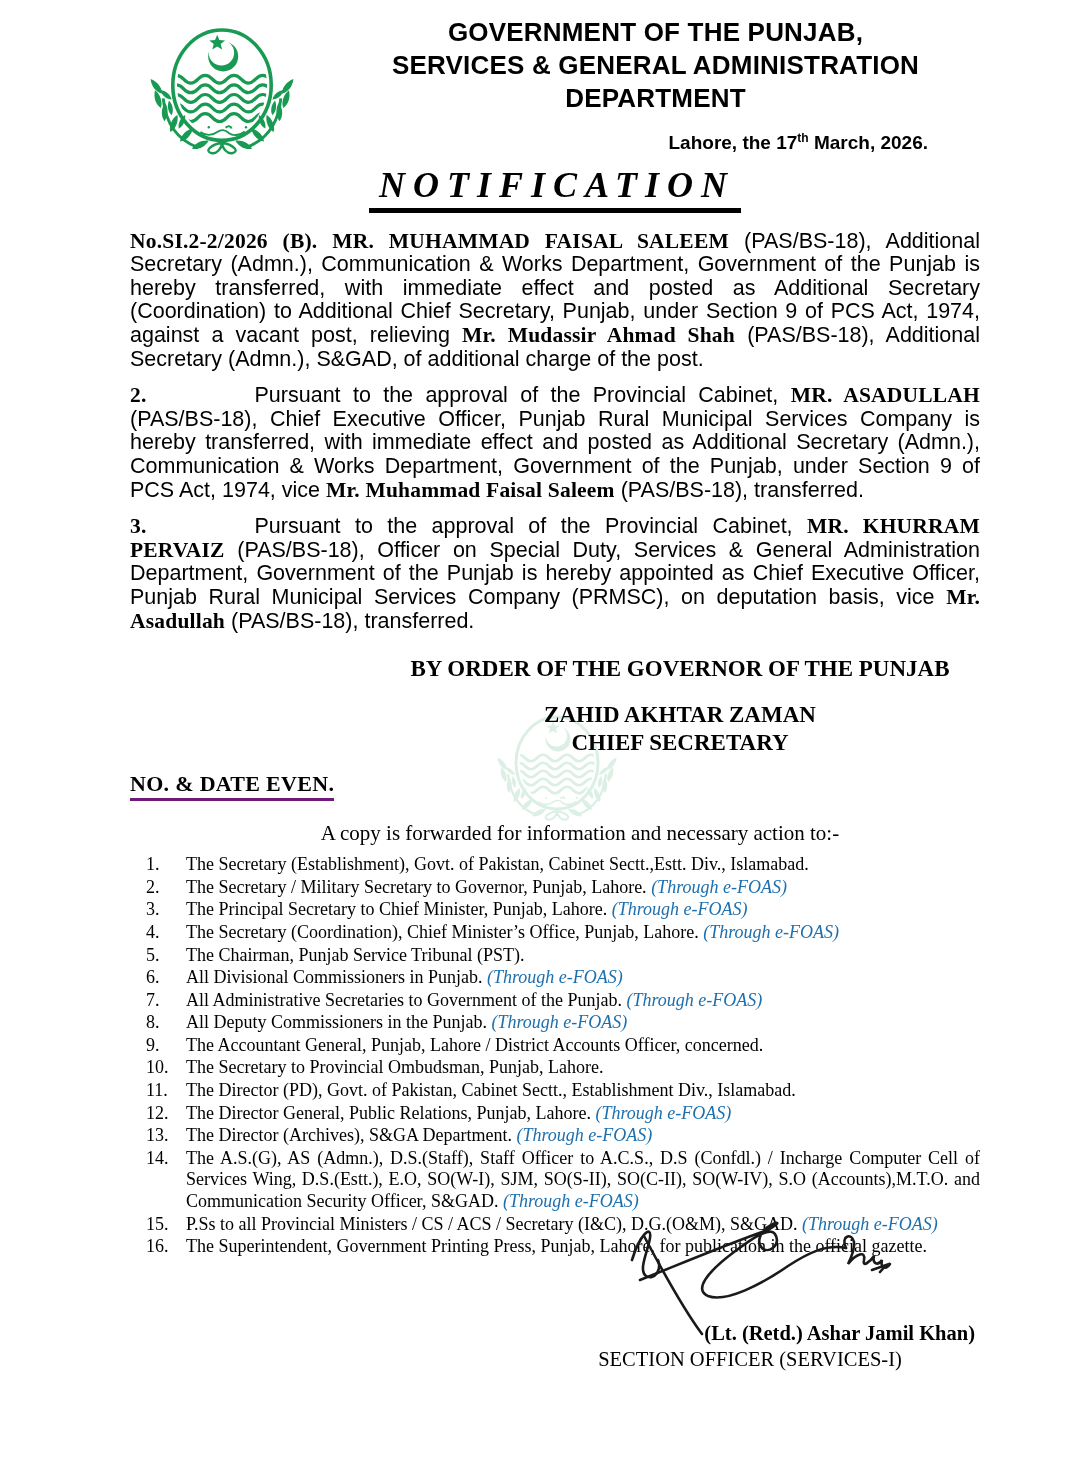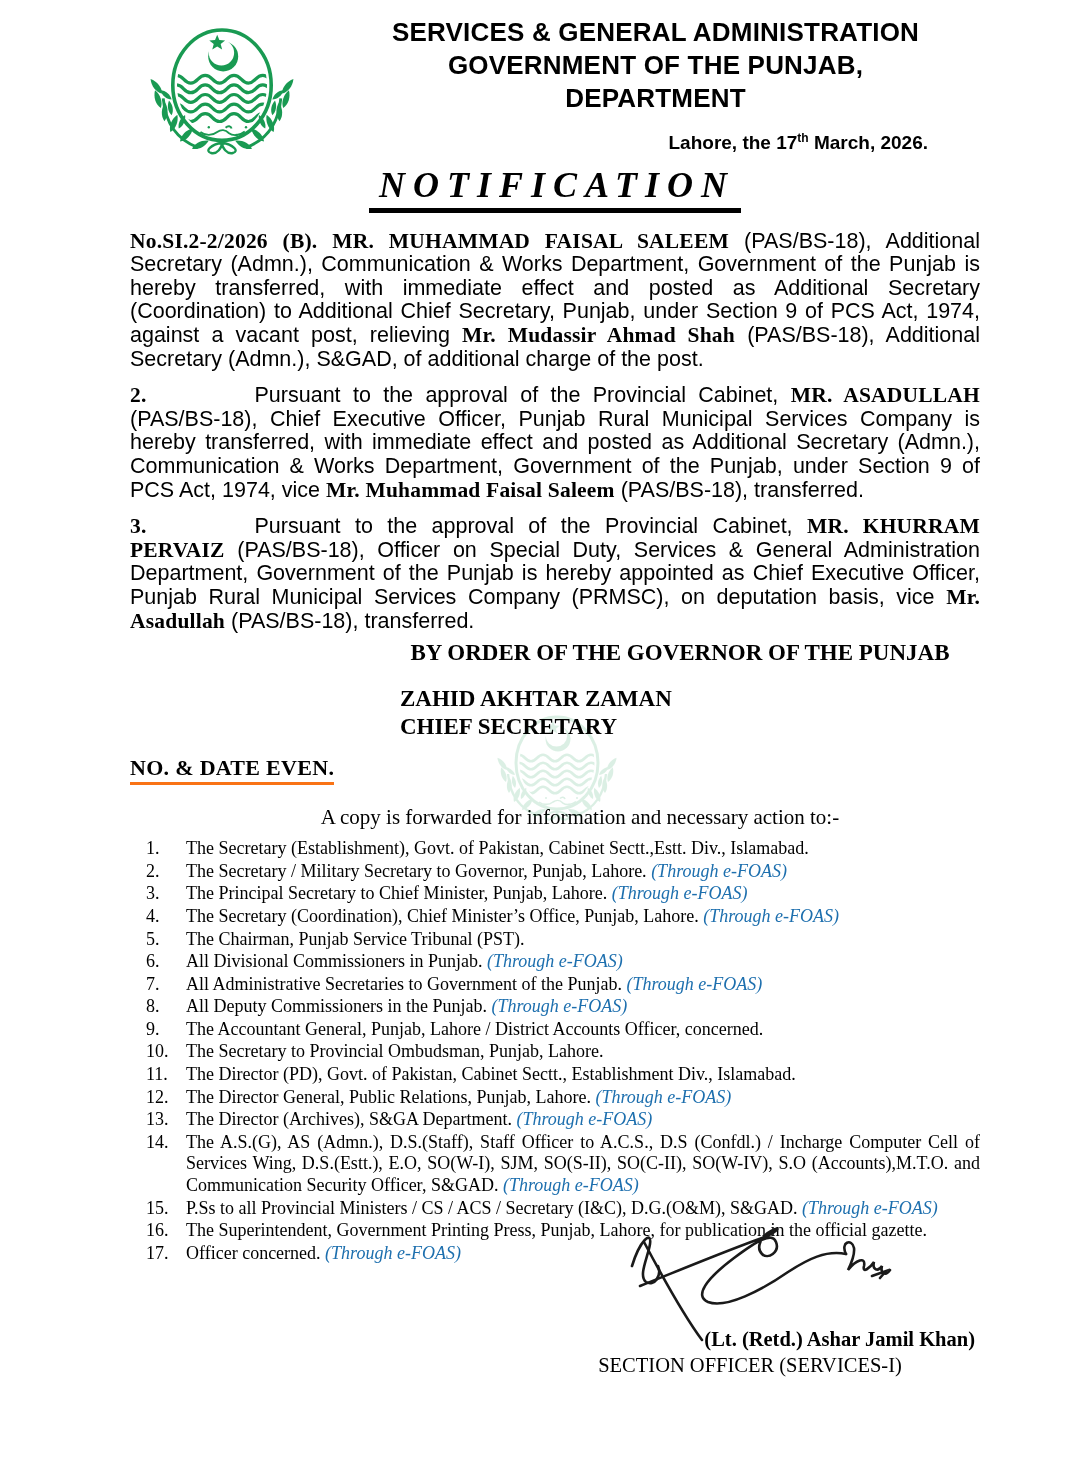--- a/index.html
+++ b/index.html
@@ -40,31 +40,31 @@
   .paras { margin-top: 17px; }
   .para {
     font-family: "Liberation Sans", sans-serif;
     font-size: 21.5px; line-height: 23.6px;
     text-align: justify; margin: 13px 0 0 0;
   }
   .para .b { font-family: "Liberation Serif", serif; font-weight: bold; letter-spacing: 0.2px; }
   .para .tab { display: inline-block; width: 108px; }
   .by-order {
     margin-left: 270px; width: 560px; text-align: center;
-    font-weight: bold; font-size: 23px; margin-top: 7px;
+    font-weight: bold; font-size: 23px; margin-top: 23px;
     position: relative; z-index: 1;
   }
   .signatory {
-    margin-left: 270px; width: 560px; text-align: left;
+    margin-left: 270px; width: 560px; text-align: center;
     font-weight: bold; font-size: 23px; line-height: 28px;
     margin-top: 19px; position: relative; z-index: 1;
   }
   .ref-line {
     display: inline-block; font-weight: bold; font-size: 22px;
-    border-bottom: 3px solid #f97316; padding-bottom: 1px;
+    border-bottom: 3px solid #701a75; padding-bottom: 1px;
     margin-top: 14px; letter-spacing: 0.3px;
   }
   .copy-line { font-size: 21px; margin-top: 20px; text-indent: 50px; text-align: center; }
   .recips { margin-top: 8px; }
   .recip { display: flex; font-size: 18px; line-height: 21.6px; margin-top: 1px; }
   .recip .num { flex: 0 0 40px; padding-left: 16px; }
   .recip .txt { flex: 1; text-align: justify; }
   .efoas { color: var(--blue, #1d6fae); font-style: italic; }
   .footer { position: relative; margin-top: 2px; height: 150px; z-index: 1; }
   .sig-svg { position: absolute; left: 480px; top: -42px; width: 300px; height: 118px; }
@@ -125,22 +125,22 @@
 
 <svg class="crest-logo">
   <use href="#crest" width="178" height="132"></use>
 </svg>
 
 <svg class="watermark">
   <use href="#crest" width="120" height="118"></use>
 </svg>
 
 <div class="hdr-col">
+  <div>GOVERNMENT OF THE PUNJAB,</div>
   <div>SERVICES &amp; GENERAL ADMINISTRATION</div>
-  <div>GOVERNMENT OF THE PUNJAB,</div>
   <div>DEPARTMENT</div>
 </div>
 
 <div class="date-line"><span>Lahore, the 17</span><sup>th</sup><span> March, 2026.</span></div>
 
 <div class="title-wrap">
   <span class="doc-title">NOTIFICATION</span>
 </div>
 
 <div class="paras">
@@ -219,24 +219,20 @@
       <span class="num">14.</span>
       <div class="txt">The A.S.(G), AS (Admn.), D.S.(Staff), Staff Officer to A.C.S., D.S (Confdl.) / Incharge Computer Cell of Services Wing, D.S.(Estt.), E.O, SO(W-I), SJM, SO(S-II), SO(C-II), SO(W-IV), S.O (Accounts),M.T.O. and Communication Security Officer, S&amp;GAD.<span class="efoas"> (Through e-FOAS)</span></div>
     </div>
     <div class="recip">
       <span class="num">15.</span>
       <div class="txt">P.Ss to all Provincial Ministers / CS / ACS / Secretary (I&amp;C), D.G.(O&amp;M), S&amp;GAD.<span class="efoas"> (Through e-FOAS)</span></div>
     </div>
     <div class="recip">
       <span class="num">16.</span>
       <div class="txt">The Superintendent, Government Printing Press, Punjab, Lahore, for publication in the official gazette.</div>
-    </div>
-    <div class="recip">
-      <span class="num">17.</span>
-      <div class="txt">Officer concerned.<span class="efoas"> (Through e-FOAS)</span></div>
     </div>
   </div>
 
 <div class="footer">
   <svg class="sig-svg" viewBox="0 0 300 118">
     <g fill="none" stroke="#1a1a1a" stroke-width="2.6" stroke-linecap="round">
       <path d="M22,42 C30,16 42,6 40,20 C38,33 28,52 36,58 C44,63 52,52 48,42"></path>
       <path d="M34,18 C52,52 74,92 92,116"></path>
       <path d="M30,62 C70,46 118,26 152,14 C166,9 172,2 163,6 C150,12 146,24 152,30 C158,36 170,28 166,18 C162,8 148,16 124,34 C96,55 84,72 98,78 C116,85 152,66 178,48 C198,35 216,26 236,30"></path>
       <path d="M236,30 C230,18 242,14 244,24 C245,32 240,42 238,46 C246,36 256,32 254,42 C252,50 260,44 264,38 C262,46 268,48 272,42 C270,50 276,52 280,46"></path>

